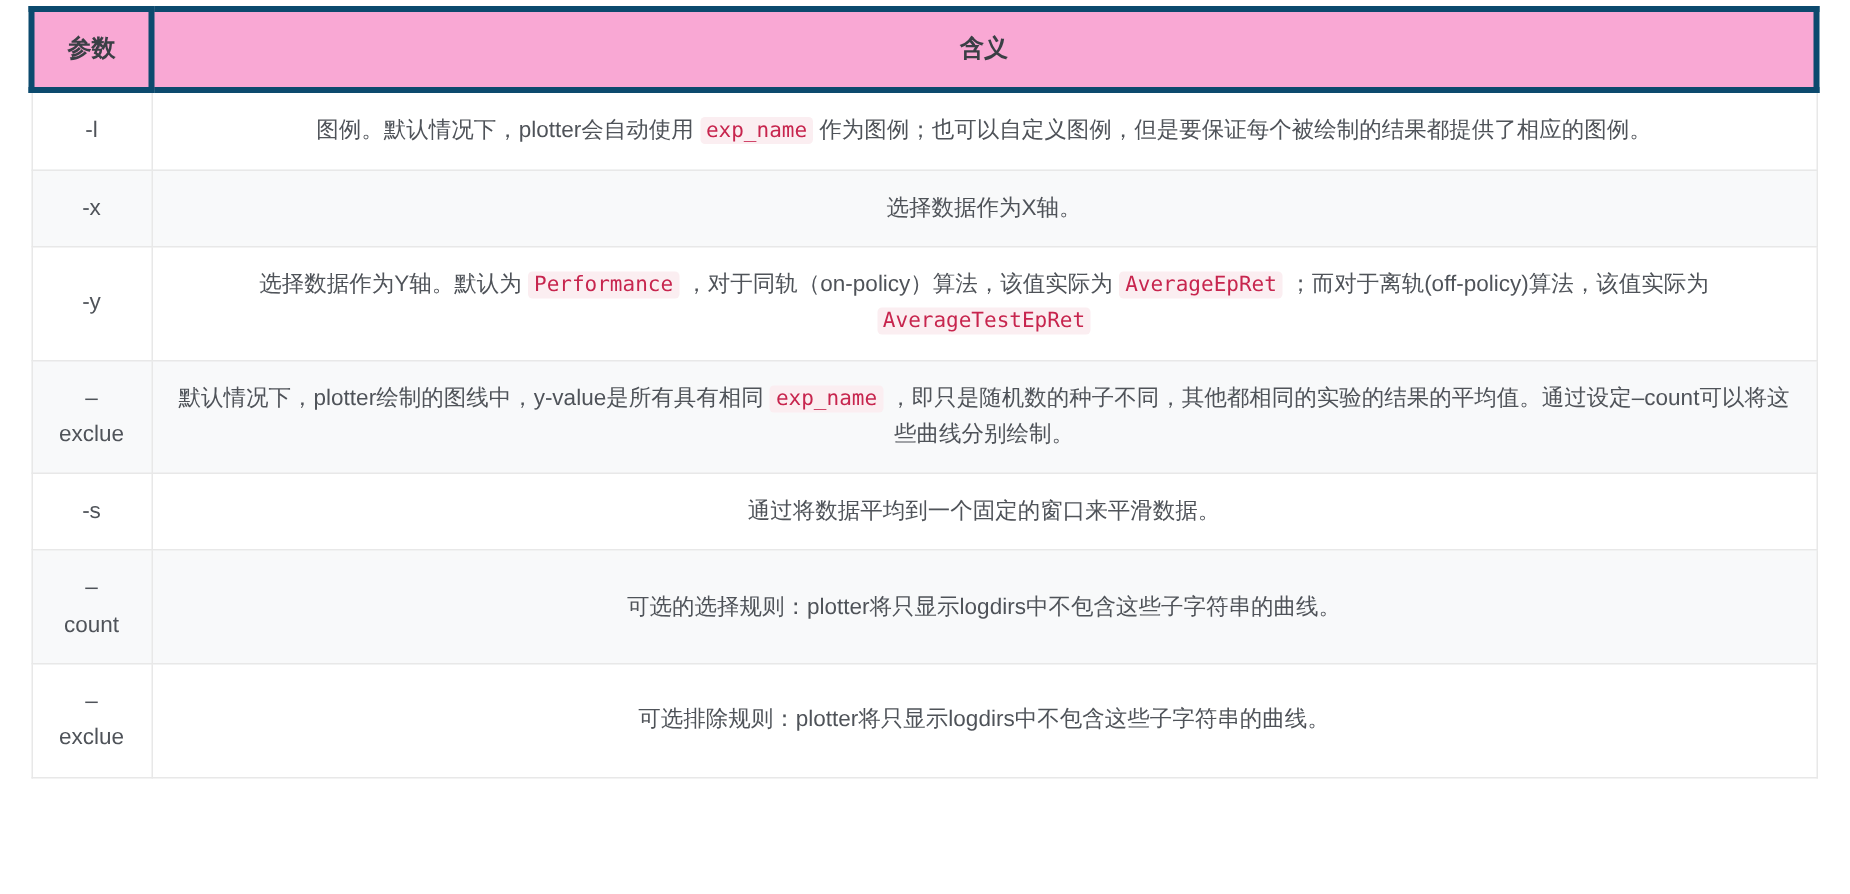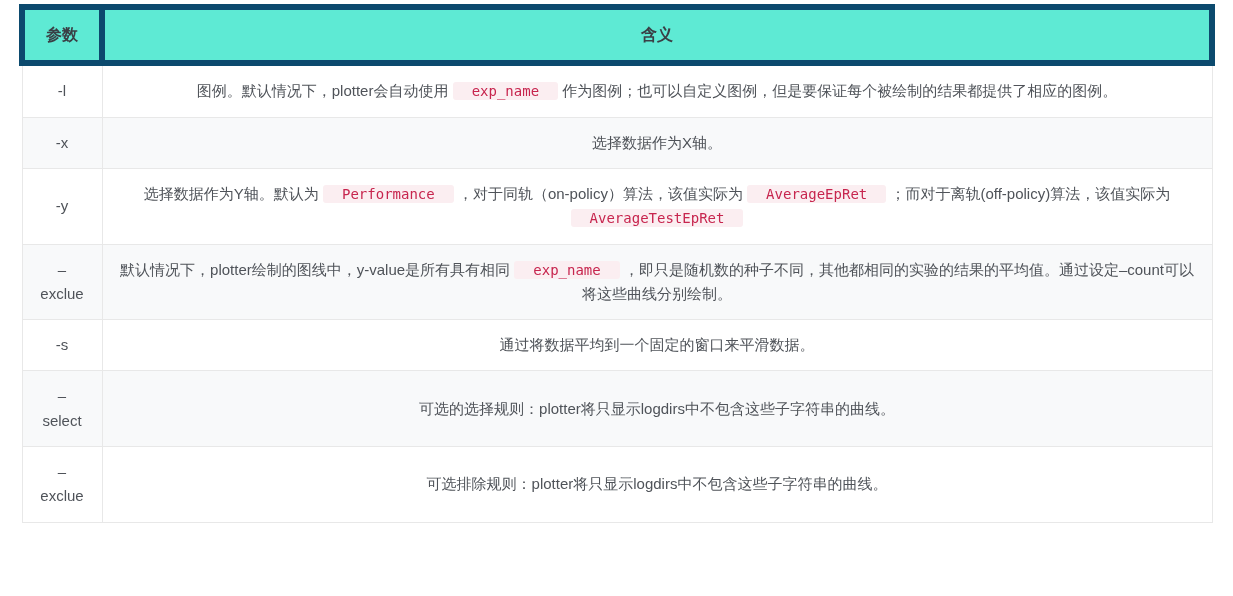--- a/index.html
+++ b/index.html
@@ -26,22 +26,22 @@
     border-collapse: collapse;
     width: 1190px;
     table-layout: fixed;
     font-size: 15px;
   }
 
   table.param-table col.col-param { width: 80px; }
   table.param-table col.col-desc  { width: 1110px; }
 
   table.param-table thead th {
-    background: #5eead4;
-    border: 6px solid #0c4a6e;
+    background: #f9a8d4;
+    border: 4px solid #0c4a6e;
     color: #3a3f45;
     font-weight: bold;
     font-size: 16px;
     text-align: center;
     padding: 14px 6px;
     line-height: 1.4;
   }
 
   table.param-table tbody td {
     border: 1px solid #e8e8e8;
@@ -67,21 +67,21 @@
   .desc-body {
     display: block;
     text-align: center;
     padding: 0 4px;
   }
 
   code.inline-code {
     font-family: "DejaVu Sans Mono", "Liberation Mono", monospace;
     color: #c7254e;
     background-color: #fbeef1;
-    padding: 1px 19px;
+    padding: 1px 4px;
     border-radius: 3px;
     font-size: 14px;
     white-space: nowrap;
   }
 
   .dash-line { display: block; }
 </style>
 </head>
 <body>
 
@@ -127,21 +127,21 @@
         </tr>
         <tr class="row-odd">
           <td class="param-cell">-s</td>
           <td>
             <span class="desc-body">通过将数据平均到一个固定的窗口来平滑数据。</span>
           </td>
         </tr>
         <tr class="row-even">
           <td class="param-cell">
             <span class="dash-line">–</span>
-            <span class="dash-line">select</span>
+            <span class="dash-line">count</span>
           </td>
           <td>
             <span class="desc-body">可选的选择规则：plotter将只显示logdirs中不包含这些子字符串的曲线。</span>
           </td>
         </tr>
         <tr class="row-odd">
           <td class="param-cell">
             <span class="dash-line">–</span>
             <span class="dash-line">exclue</span>
           </td>

